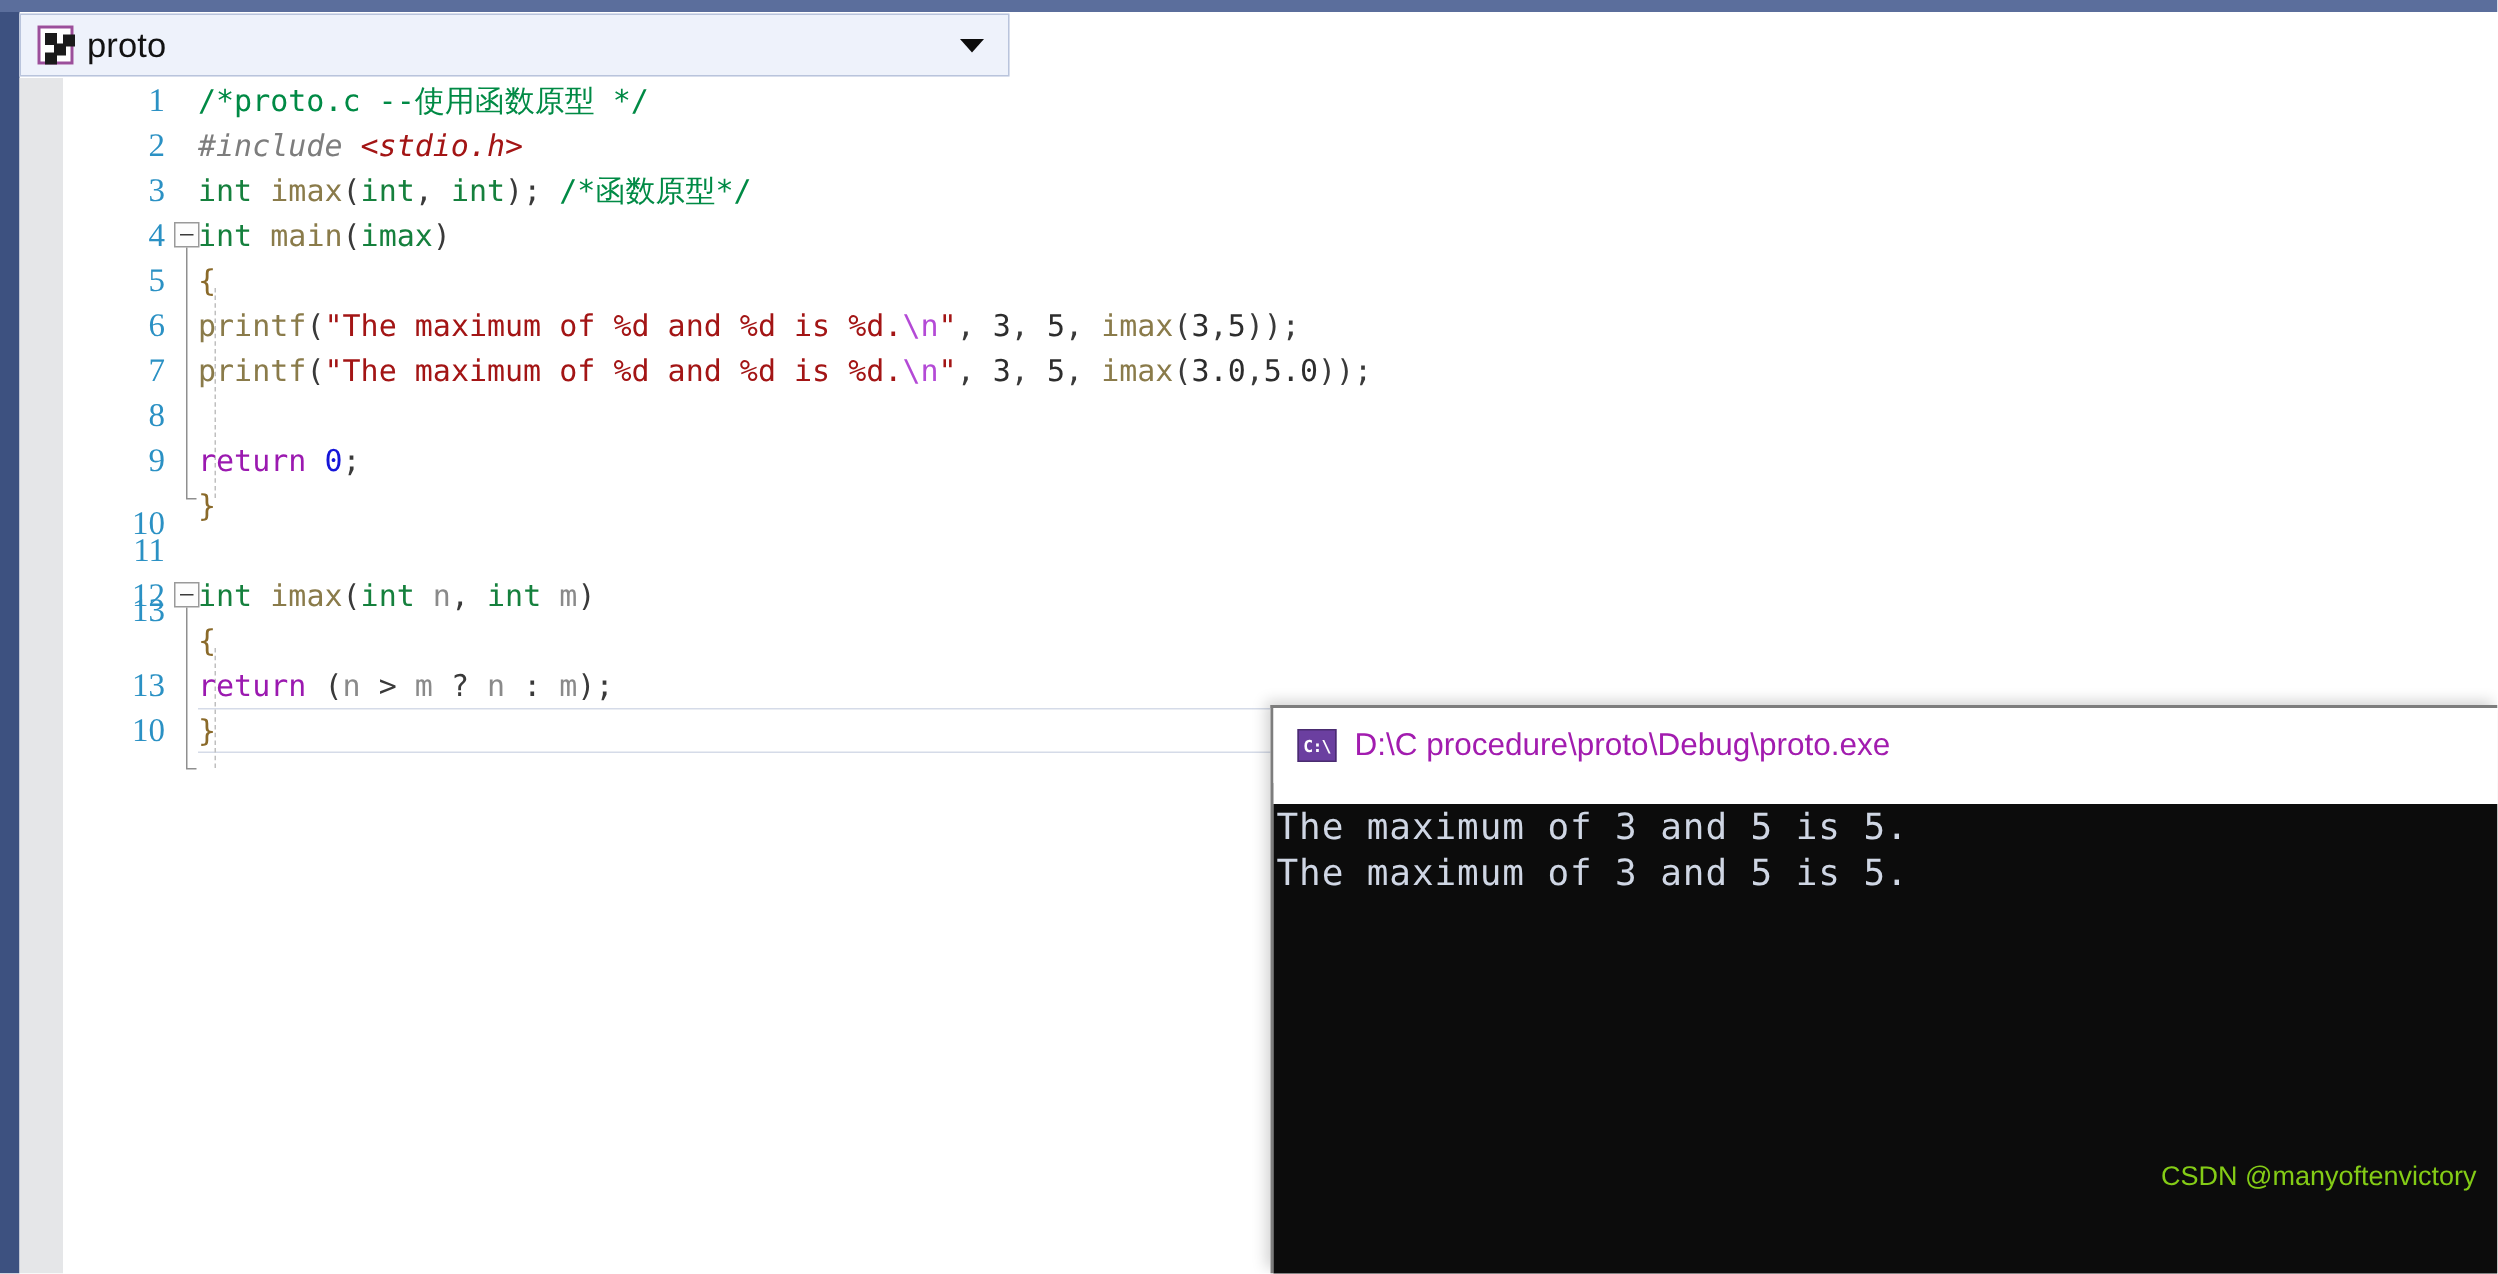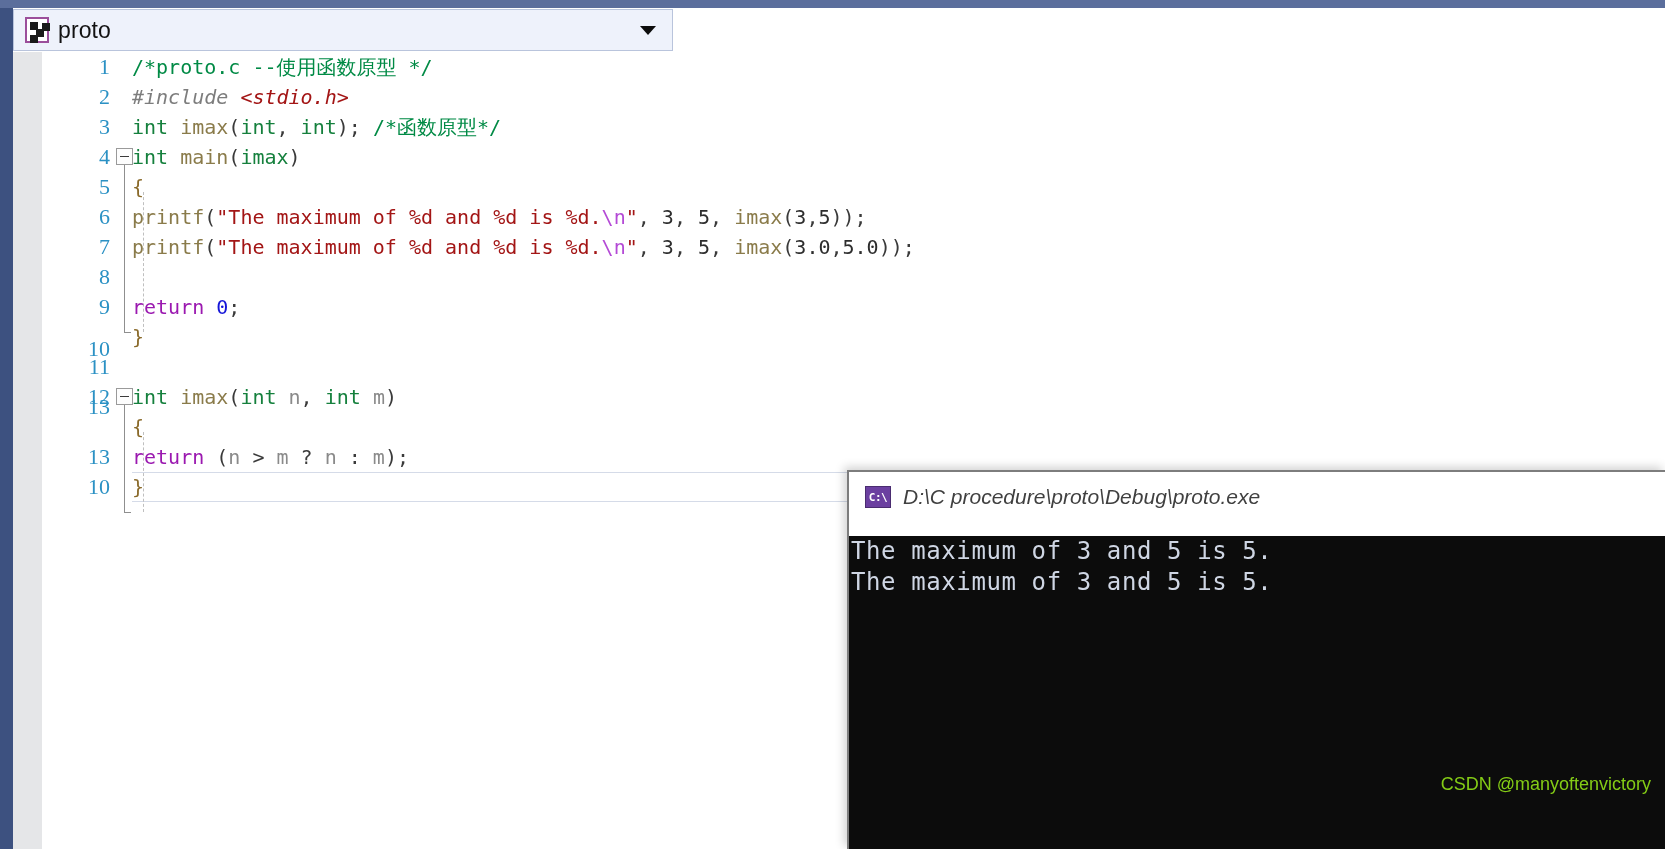--- a/index.html
+++ b/index.html
@@ -231,23 +231,22 @@
     color: #ffffff;
     font-family: "DejaVu Sans Mono", monospace;
     font-size: 11px;
     font-weight: bold;
     line-height: 1;
     letter-spacing: -0.5px;
   }
   #console-title-text {
     margin-left: 12px;
     font-size: 21px;
-    color: #404040;
+    color: #a21caf;
     white-space: nowrap;
-    font-style: italic;
   }
   #console-body {
     position: absolute;
     left: 0; top: 64px;
     width: 816px; height: 327px;
     background: #0c0c0c;
     overflow: hidden;
   }
   .console-row {
     position: absolute;

